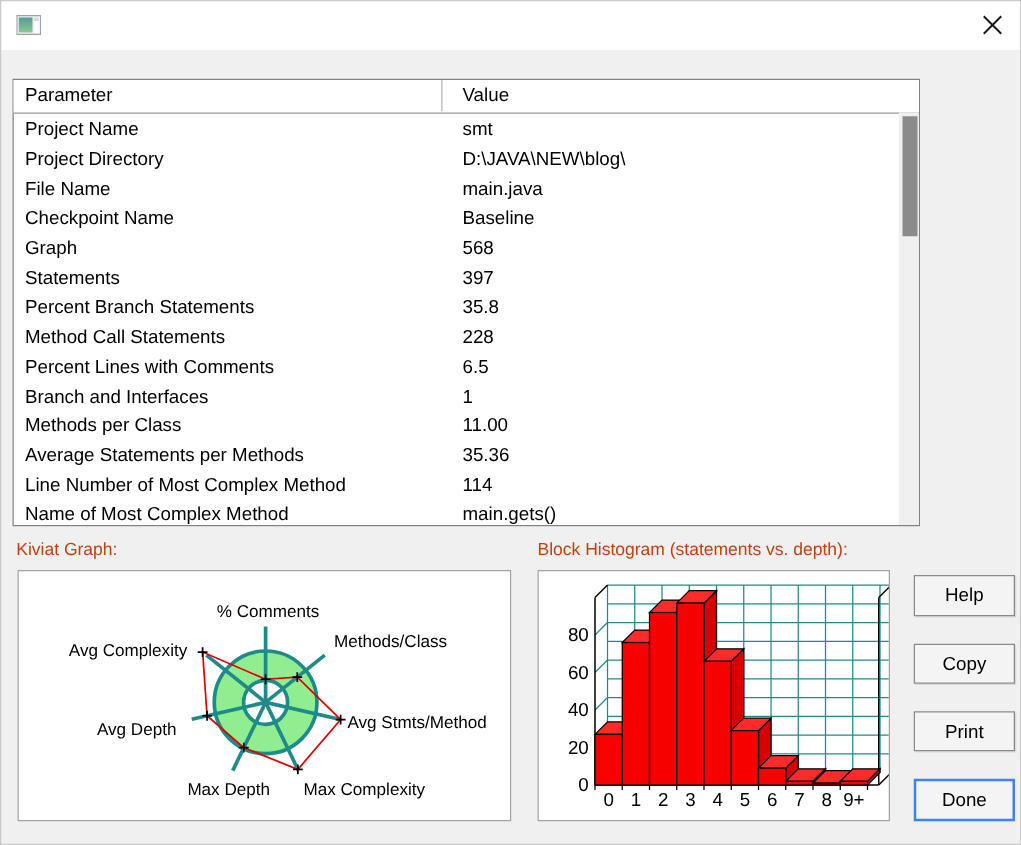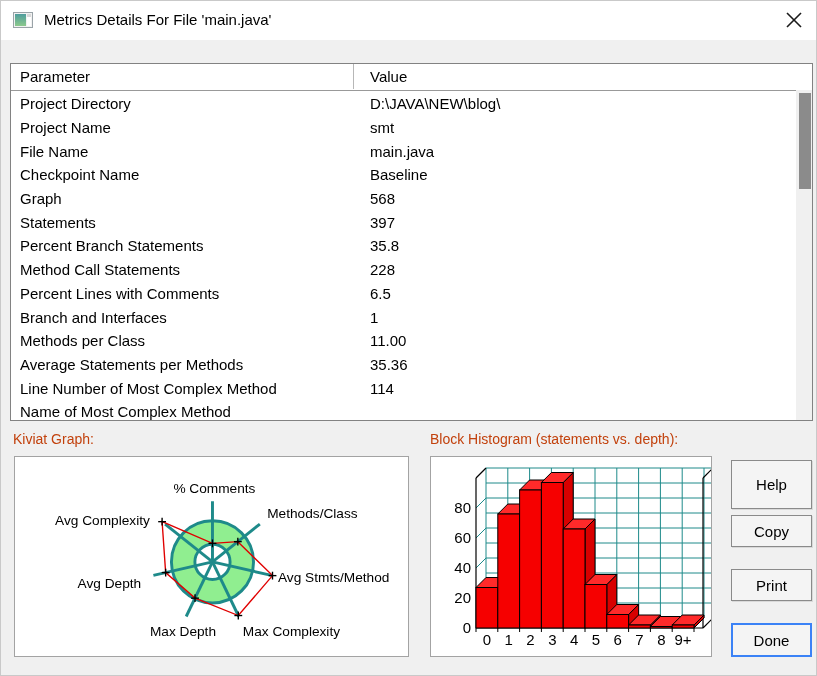--- a/index.html
+++ b/index.html
@@ -3,42 +3,42 @@
 <meta charset="utf-8">
 <style>
   html,body{margin:0;padding:0}
   body{width:817px;height:676px;background:#f0f0f0;font-family:"Liberation Sans",sans-serif;position:relative;overflow:hidden}
   .frame{position:absolute;inset:0;box-shadow:inset 0 0 0 1px #c9c9c9;pointer-events:none;z-index:50}
   .titlebar{position:absolute;left:0;top:0;width:817px;height:40px;background:#ffffff}
   .app-icon{position:absolute;left:13px;top:12px;width:20px;height:16px}
   .win-title{position:absolute;left:44px;top:0;height:40px;line-height:40px;font-size:15px;color:#000;white-space:nowrap}
   .close-btn{position:absolute;left:785px;top:11px;width:18px;height:18px;cursor:pointer}
 
-  .mtable{position:absolute;left:10px;top:63px;width:803px;height:358px;background:#fff;border:1px solid #828282;box-sizing:border-box}
+  .mtable{position:absolute;left:10px;top:63px;width:726px;height:358px;background:#fff;border:1px solid #828282;box-sizing:border-box}
   .thead{position:absolute;left:0;top:0;right:0;height:26px;background:#fff;border-bottom:1px solid #999}
   .th{position:absolute;top:0;height:25px;line-height:25px;font-size:15px;color:#000;background:#fff;box-sizing:border-box}
   .th-param{left:0;width:343px;padding-left:9px;border-right:1px solid #b7b7b7;box-shadow:1px 0 0 #fff}
   .th-value{left:347px;right:0;padding-left:12px}
   .tbody{position:absolute;left:0;top:26px;right:17px;bottom:0;overflow:hidden;padding-top:2px}
   .tr{display:flex;height:23.7px;align-items:center;font-size:15px;color:#000;white-space:nowrap}
   .td-param{flex:none;width:347px;padding-left:9px;box-sizing:border-box;overflow:hidden}
   .td-value{flex:1;padding-left:12px;overflow:hidden}
   .vscroll{position:absolute;top:26px;right:0;width:16px;bottom:0;background:#f0f0f0}
   .vthumb{position:absolute;top:3px;left:3px;width:12px;height:96px;background:#8b8b8b}
 
   .sec-label{position:absolute;font-size:14px;color:#c2410c;white-space:nowrap}
   .kiviat-label{left:13px;top:431px}
   .hist-label{left:430px;top:431px}
   .panel{position:absolute;background:#fff;border:1px solid #a3a3a3;box-sizing:border-box}
   .kiviat-panel{left:14px;top:456px;width:395px;height:201px}
   .hist-panel{left:430px;top:456px;width:282px;height:201px}
   .panel svg{display:block;width:100%;height:100%}
 
   .btn{position:absolute;left:731px;width:81px;background:#f4f4f4;border:1px solid #8a8a8a;box-shadow:1px 1px 0 #d9d9d9;font-family:inherit;font-size:15px;color:#000;cursor:pointer;padding:0}
-  .btn-help{top:460px;height:49px}
+  .btn-help{top:460px;height:33px}
   .btn-copy{top:515px;height:32px}
   .btn-print{top:569px;height:32px}
   .btn-done{top:623px;height:34px;border:2px solid #3b82f6;box-shadow:none}
 </style>
 </head>
 <body>
 
 <div class="frame"></div>
 
 <div class="titlebar">
@@ -47,42 +47,41 @@
       <linearGradient id="agrad" x1="0" y1="0" x2="0" y2="1">
         <stop offset="0" stop-color="#4f9d9d"></stop>
           <stop offset="1" stop-color="#8cc98c"></stop>
       </linearGradient>
     </defs>
     <rect x="0.5" y="0.5" width="19" height="15" fill="#f2f2f2" stroke="#9aa3a8"></rect>
     <rect x="2" y="2" width="11" height="12" fill="url(#agrad)"></rect>
     <rect x="14" y="2" width="4" height="12" fill="#ffffff"></rect>
     <rect x="14" y="2" width="4" height="3" fill="#d8d8d8"></rect>
   </svg>
-  <span class="win-title">Metrics Details For File 'main.java'</span>
   <svg class="close-btn" viewBox="0 0 18 18">
     <line x1="2" y1="2" x2="16" y2="16" stroke="#1a1a1a" stroke-width="1.6"></line>
     <line x1="16" y1="2" x2="2" y2="16" stroke="#1a1a1a" stroke-width="1.6"></line>
   </svg>
 </div>
 
 <div class="mtable">
   <div class="thead">
     <div class="th th-param">Parameter</div>
     <div class="th th-value">Value</div>
   </div>
   <div class="tbody">
       <div class="tr">
+        <div class="td-param">Project Name</div>
+        <div class="td-value">smt</div>
+      </div>
+      <div class="tr">
         <div class="td-param">Project Directory</div>
         <div class="td-value">D:\JAVA\NEW\blog\</div>
       </div>
       <div class="tr">
-        <div class="td-param">Project Name</div>
-        <div class="td-value">smt</div>
-      </div>
-      <div class="tr">
         <div class="td-param">File Name</div>
         <div class="td-value">main.java</div>
       </div>
       <div class="tr">
         <div class="td-param">Checkpoint Name</div>
         <div class="td-value">Baseline</div>
       </div>
       <div class="tr">
         <div class="td-param">Graph</div>
         <div class="td-value">568</div>
@@ -114,20 +113,21 @@
       <div class="tr">
         <div class="td-param">Average Statements per Methods</div>
         <div class="td-value">35.36</div>
       </div>
       <div class="tr">
         <div class="td-param">Line Number of Most Complex Method</div>
         <div class="td-value">114</div>
       </div>
       <div class="tr">
         <div class="td-param">Name of Most Complex Method</div>
+        <div class="td-value">main.gets()</div>
       </div>
     </div>
   <div class="vscroll">
     <div class="vthumb"></div>
   </div>
 </div>
 
 <div class="sec-label kiviat-label">Kiviat Graph:</div>
 <div class="panel kiviat-panel">
   <svg id="kiviat-svg" viewBox="0 0 402 199">

